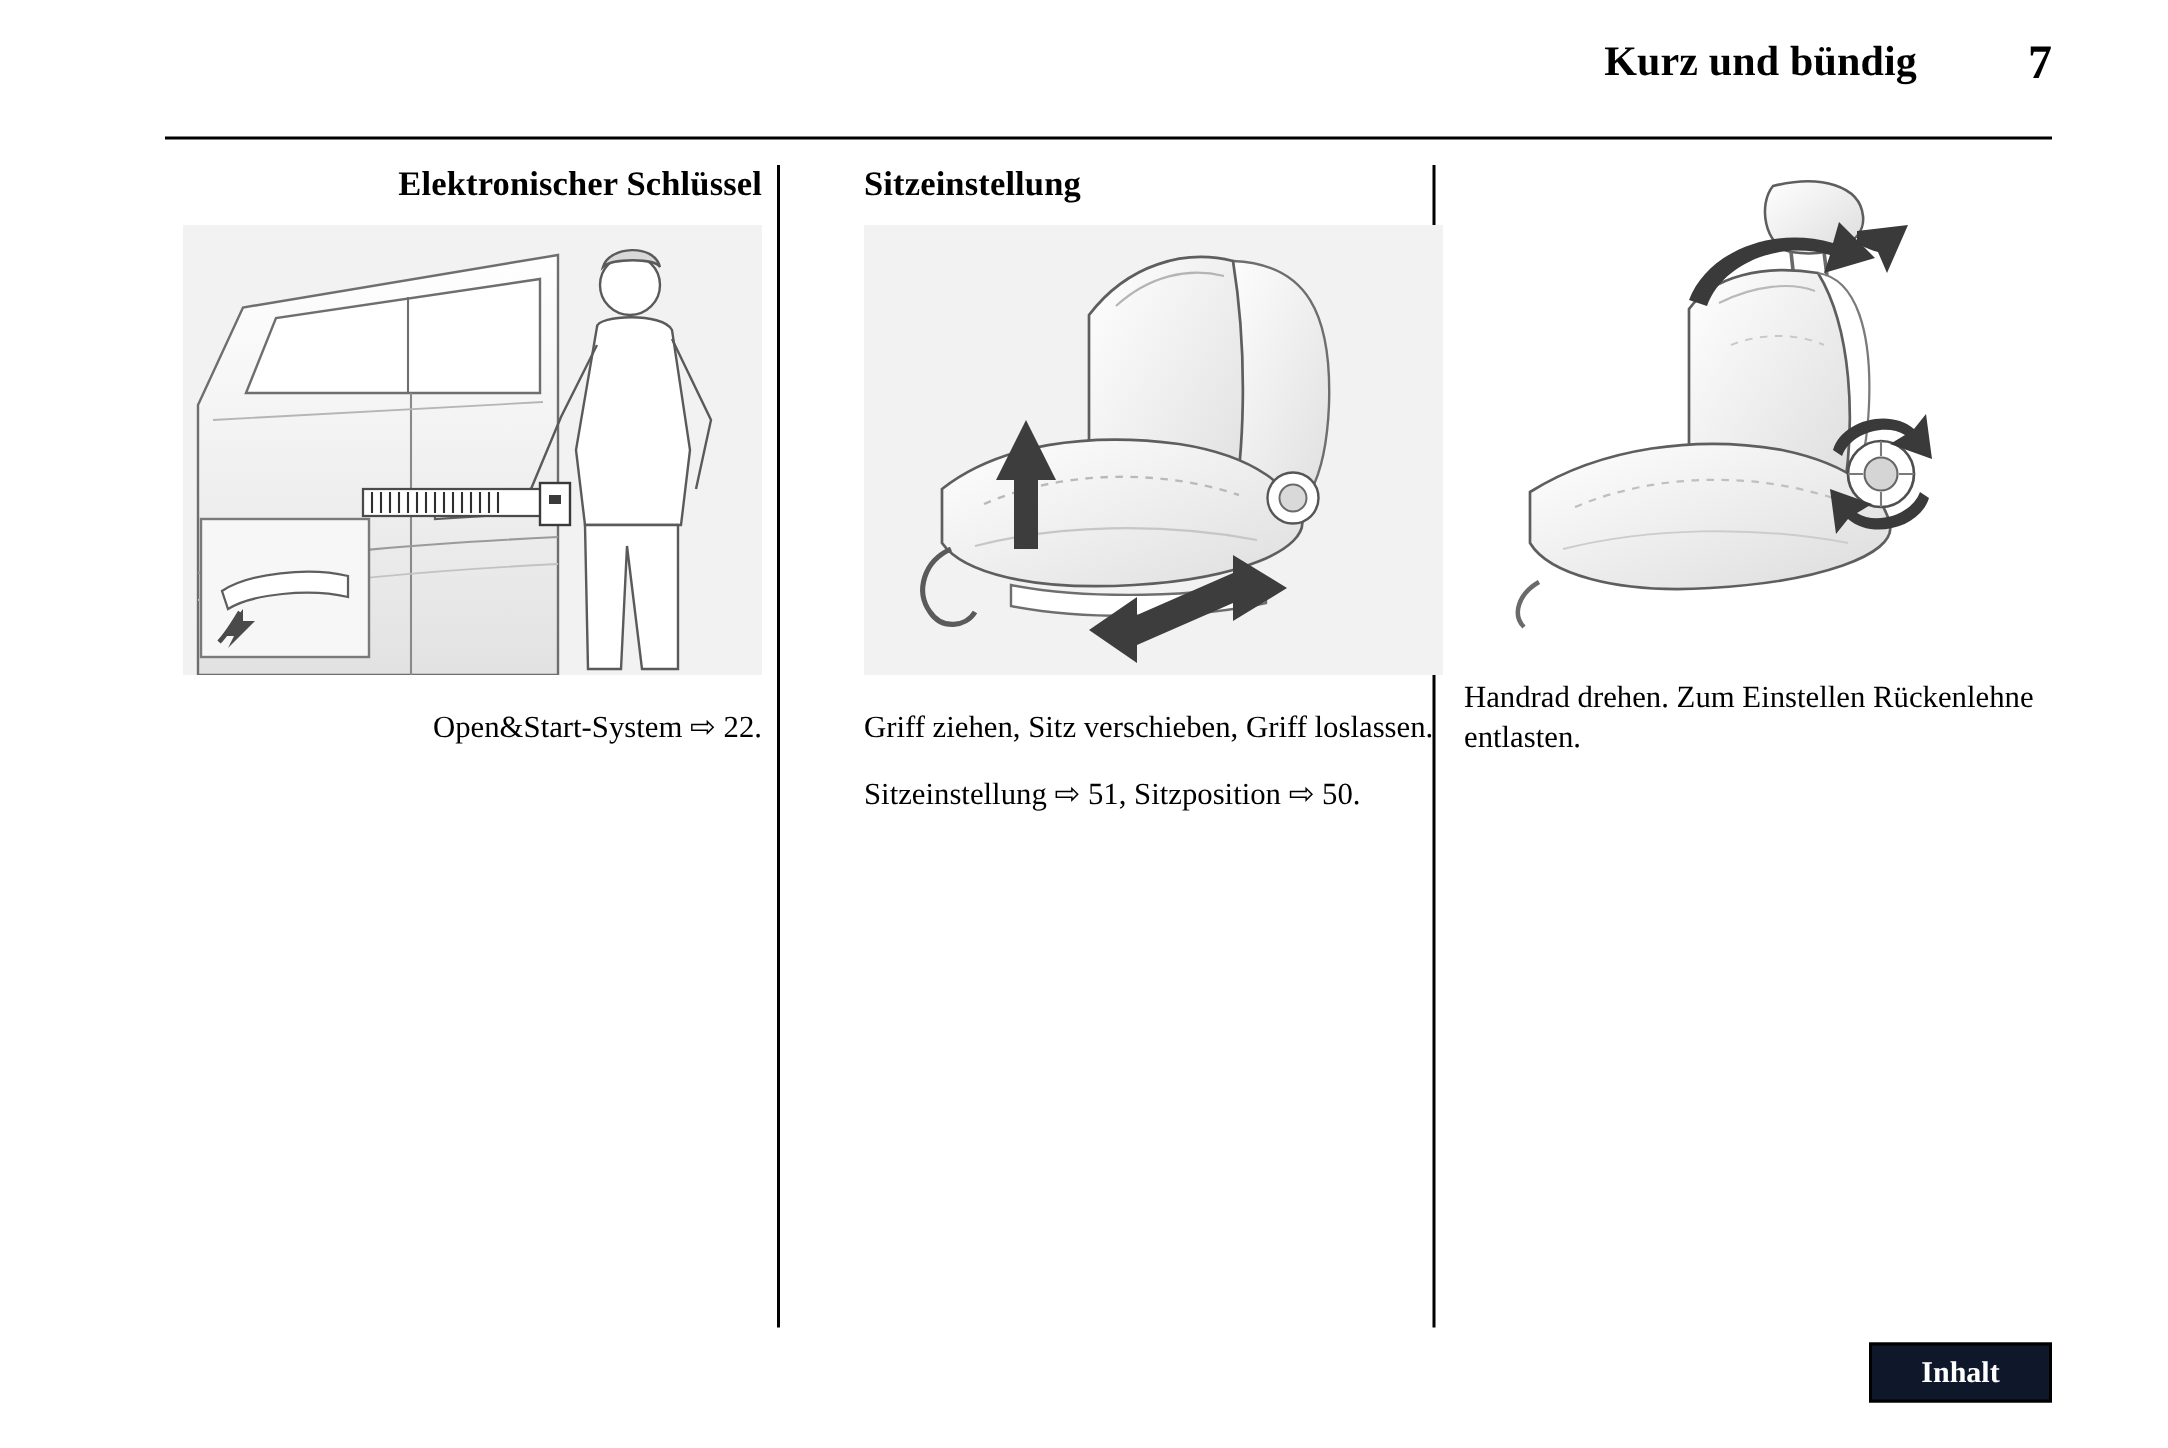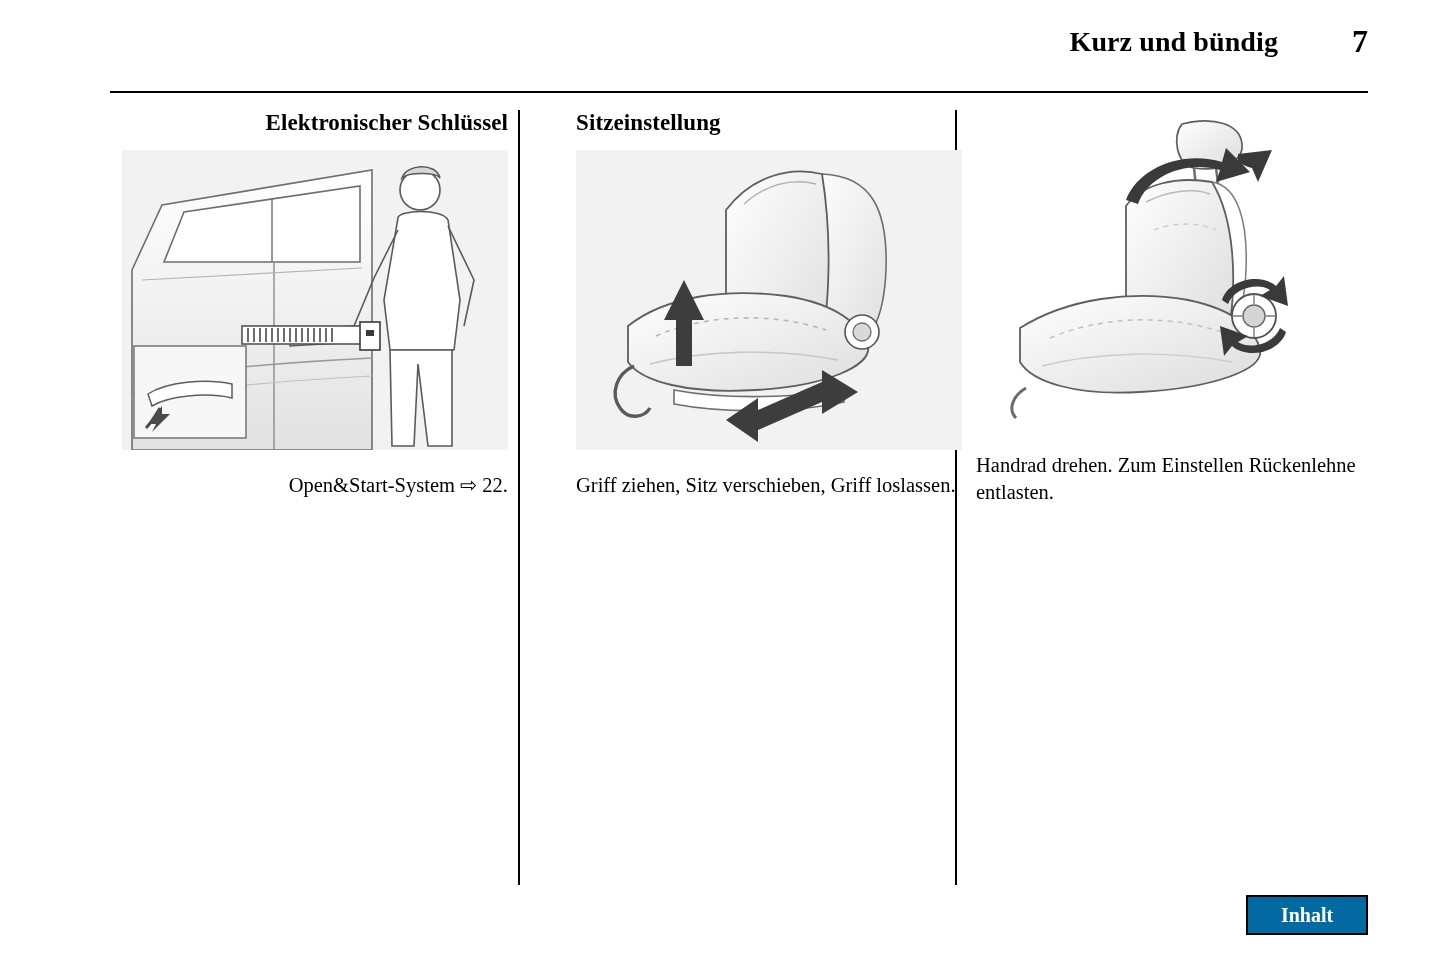--- a/index.html
+++ b/index.html
@@ -109,21 +109,21 @@
 
   .figure svg { display: block; width: 100%; height: 100%; }
 
   
   .inhalt-button {
     position: absolute;
     right: 77px;
     bottom: 30px;
     width: 122px;
     height: 40px;
-    background: #0369a1;
+    background: #0f172a;
     color: #ffffff;
     font-size: 20px;
     font-weight: bold;
     display: flex;
     align-items: center;
     justify-content: center;
     border: 2px solid #000000;
     box-sizing: border-box;
   }
 </style>
@@ -247,20 +247,21 @@
 
           <path d="M108 130 L128 170 L116 170 L116 216 L100 216 L100 170 L88 170 Z" fill="#3d3d3d"></path>
 
           <g fill="#3d3d3d">
             <path d="M150 270 L182 248 L182 260 L246 232 L246 220 L282 242 L246 264 L246 252 L182 280 L182 292 Z"></path>
           </g>
         </svg>
       </div>
 
       <p class="body">Griff ziehen, Sitz verschieben, Griff loslassen.</p>
+      <p class="body">Sitzeinstellung ⇨ 51, Sitzposition ⇨ 50.</p>
     </div>
 
     <div class="col col-3">
 
       <div class="figure fig-back">
         <svg viewBox="0 0 386 320" xmlns="http://www.w3.org/2000/svg">
           <defs>
             <linearGradient id="b1" x1="0" y1="0" x2="1" y2="1">
               <stop offset="0%" stop-color="#ffffff"></stop>
               <stop offset="100%" stop-color="#dcdcdc"></stop>

